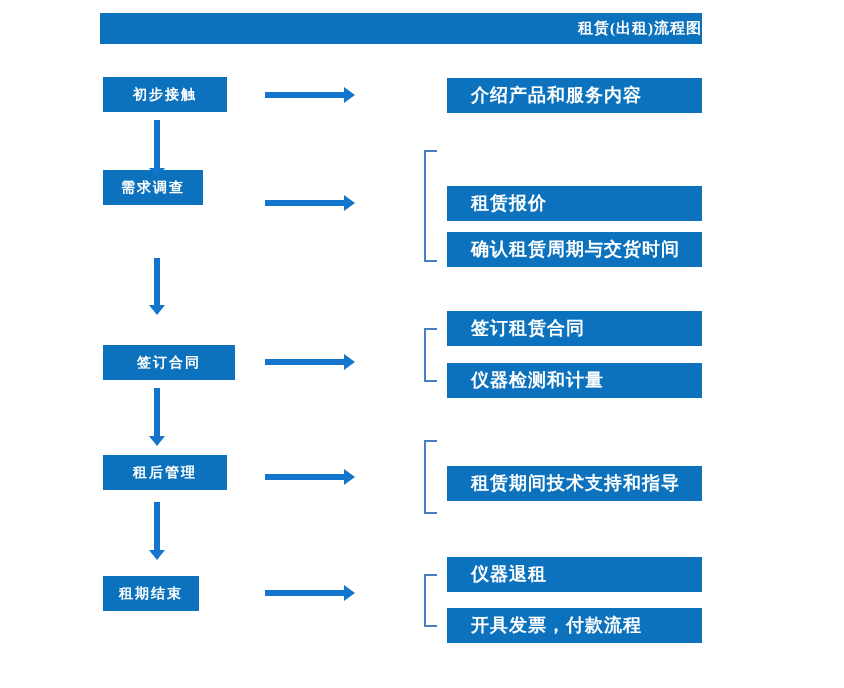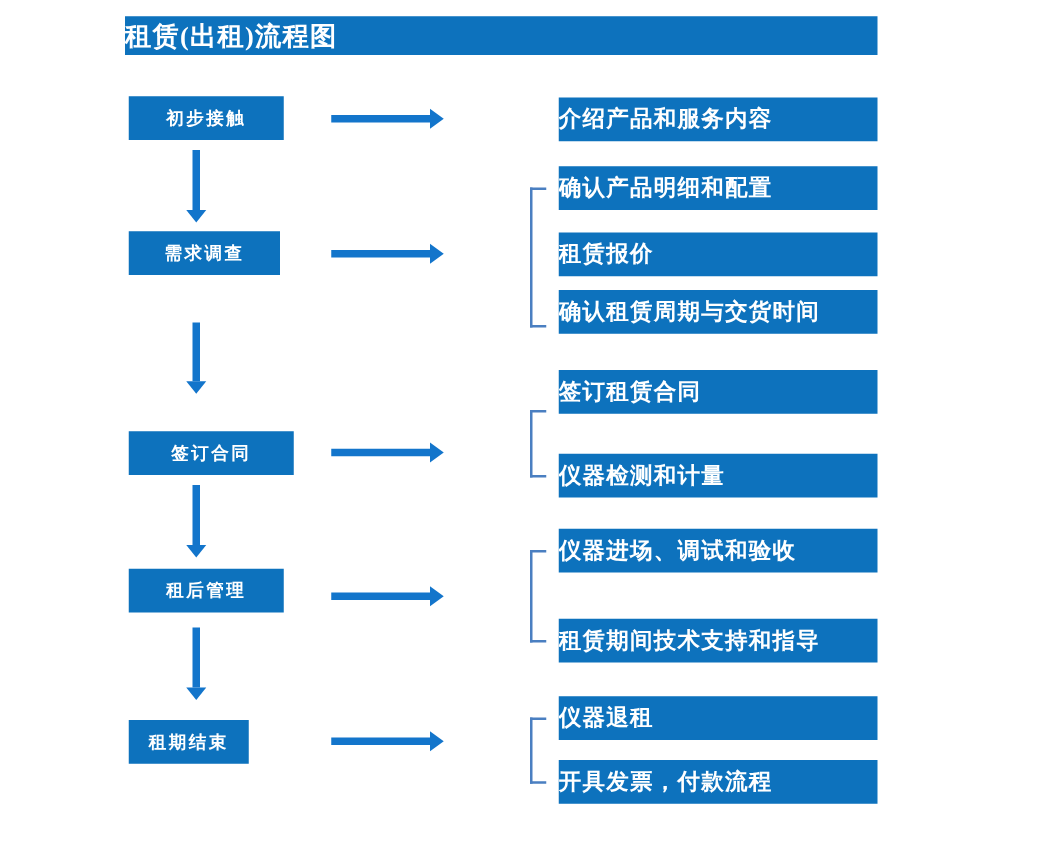--- a/index.html
+++ b/index.html
@@ -9,32 +9,32 @@
     --text-white:#ffffff;
   }
   html,body{margin:0;padding:0;background:#ffffff;}
   .canvas{
     position:relative;width:844px;height:688px;background:#ffffff;overflow:hidden;
     font-family:"Liberation Serif","DejaVu Serif",serif;
   }
   .title-bar{
     position:absolute;left:100px;top:13px;width:602px;height:31px;
     background:var(--box-blue);color:var(--text-white);
-    display:flex;align-items:center;justify-content:flex-start;
-    font-size:21px;font-weight:700;letter-spacing:1px;
+    display:flex;align-items:center;justify-content:flex-end;
+    font-size:15px;font-weight:700;letter-spacing:1px;
   }
   .step{
     position:absolute;left:103px;height:35px;background:var(--box-blue);
     color:var(--text-white);font-size:14px;font-weight:700;letter-spacing:2px;
     display:flex;align-items:center;justify-content:center;
   }
   .detail{
     position:absolute;left:447px;width:255px;height:35px;background:var(--box-blue);
     color:var(--text-white);font-size:18px;font-weight:700;letter-spacing:1px;
-    line-height:35px;padding-left:0;box-sizing:border-box;
+    line-height:35px;padding-left:24px;box-sizing:border-box;
     white-space:nowrap;overflow:hidden;
   }
   .harrow{
     position:absolute;left:265px;width:79px;height:6px;background:var(--arrow-blue);
   }
   .harrow::after{
     content:"";position:absolute;left:79px;top:-5px;width:0;height:0;
     border-left:11px solid var(--arrow-blue);
     border-top:8px solid transparent;border-bottom:8px solid transparent;
   }
@@ -56,21 +56,21 @@
 </head>
 <body>
 
 <div class="canvas">
 
   <div class="title-bar">
     <span>租赁(出租)流程图</span>
   </div>
 
   <div class="step" style="top:77px;width:124px">初步接触</div>
-  <div class="step" style="top:185px;width:121px">需求调查</div>
+  <div class="step" style="top:170px;width:100px">需求调查</div>
   <div class="step" style="top:345px;width:132px">签订合同</div>
   <div class="step" style="top:455px;width:124px">租后管理</div>
   <div class="step" style="top:576px;width:96px">租期结束</div>
 
   <div class="varrow" style="top:120px;height:48px"></div>
   <div class="varrow" style="top:258px;height:47px"></div>
   <div class="varrow" style="top:388px;height:48px"></div>
   <div class="varrow" style="top:502px;height:48px"></div>
 
   <div class="harrow" style="top:92px"></div>
@@ -78,23 +78,21 @@
   <div class="harrow" style="top:359px"></div>
   <div class="harrow" style="top:474px"></div>
   <div class="harrow" style="top:590px"></div>
 
   <div class="bracket" style="top:150px;height:112px"></div>
   <div class="bracket" style="top:328px;height:54px"></div>
   <div class="bracket" style="top:440px;height:74px"></div>
   <div class="bracket" style="top:574px;height:53px"></div>
 
   <div class="detail" style="top:78px">介绍产品和服务内容</div>
-  <div class="detail" style="top:133px">确认产品明细和配置</div>
   <div class="detail" style="top:186px">租赁报价</div>
   <div class="detail" style="top:232px">确认租赁周期与交货时间</div>
-  <div class="detail" style="top:296px">签订租赁合同</div>
+  <div class="detail" style="top:311px">签订租赁合同</div>
   <div class="detail" style="top:363px">仪器检测和计量</div>
-  <div class="detail" style="top:423px">仪器进场、调试和验收</div>
-  <div class="detail" style="top:495px">租赁期间技术支持和指导</div>
+  <div class="detail" style="top:466px">租赁期间技术支持和指导</div>
   <div class="detail" style="top:608px">开具发票，付款流程</div>
   <div class="detail" style="top:557px">仪器退租</div>
 
 </div>
 
 </body></html>

